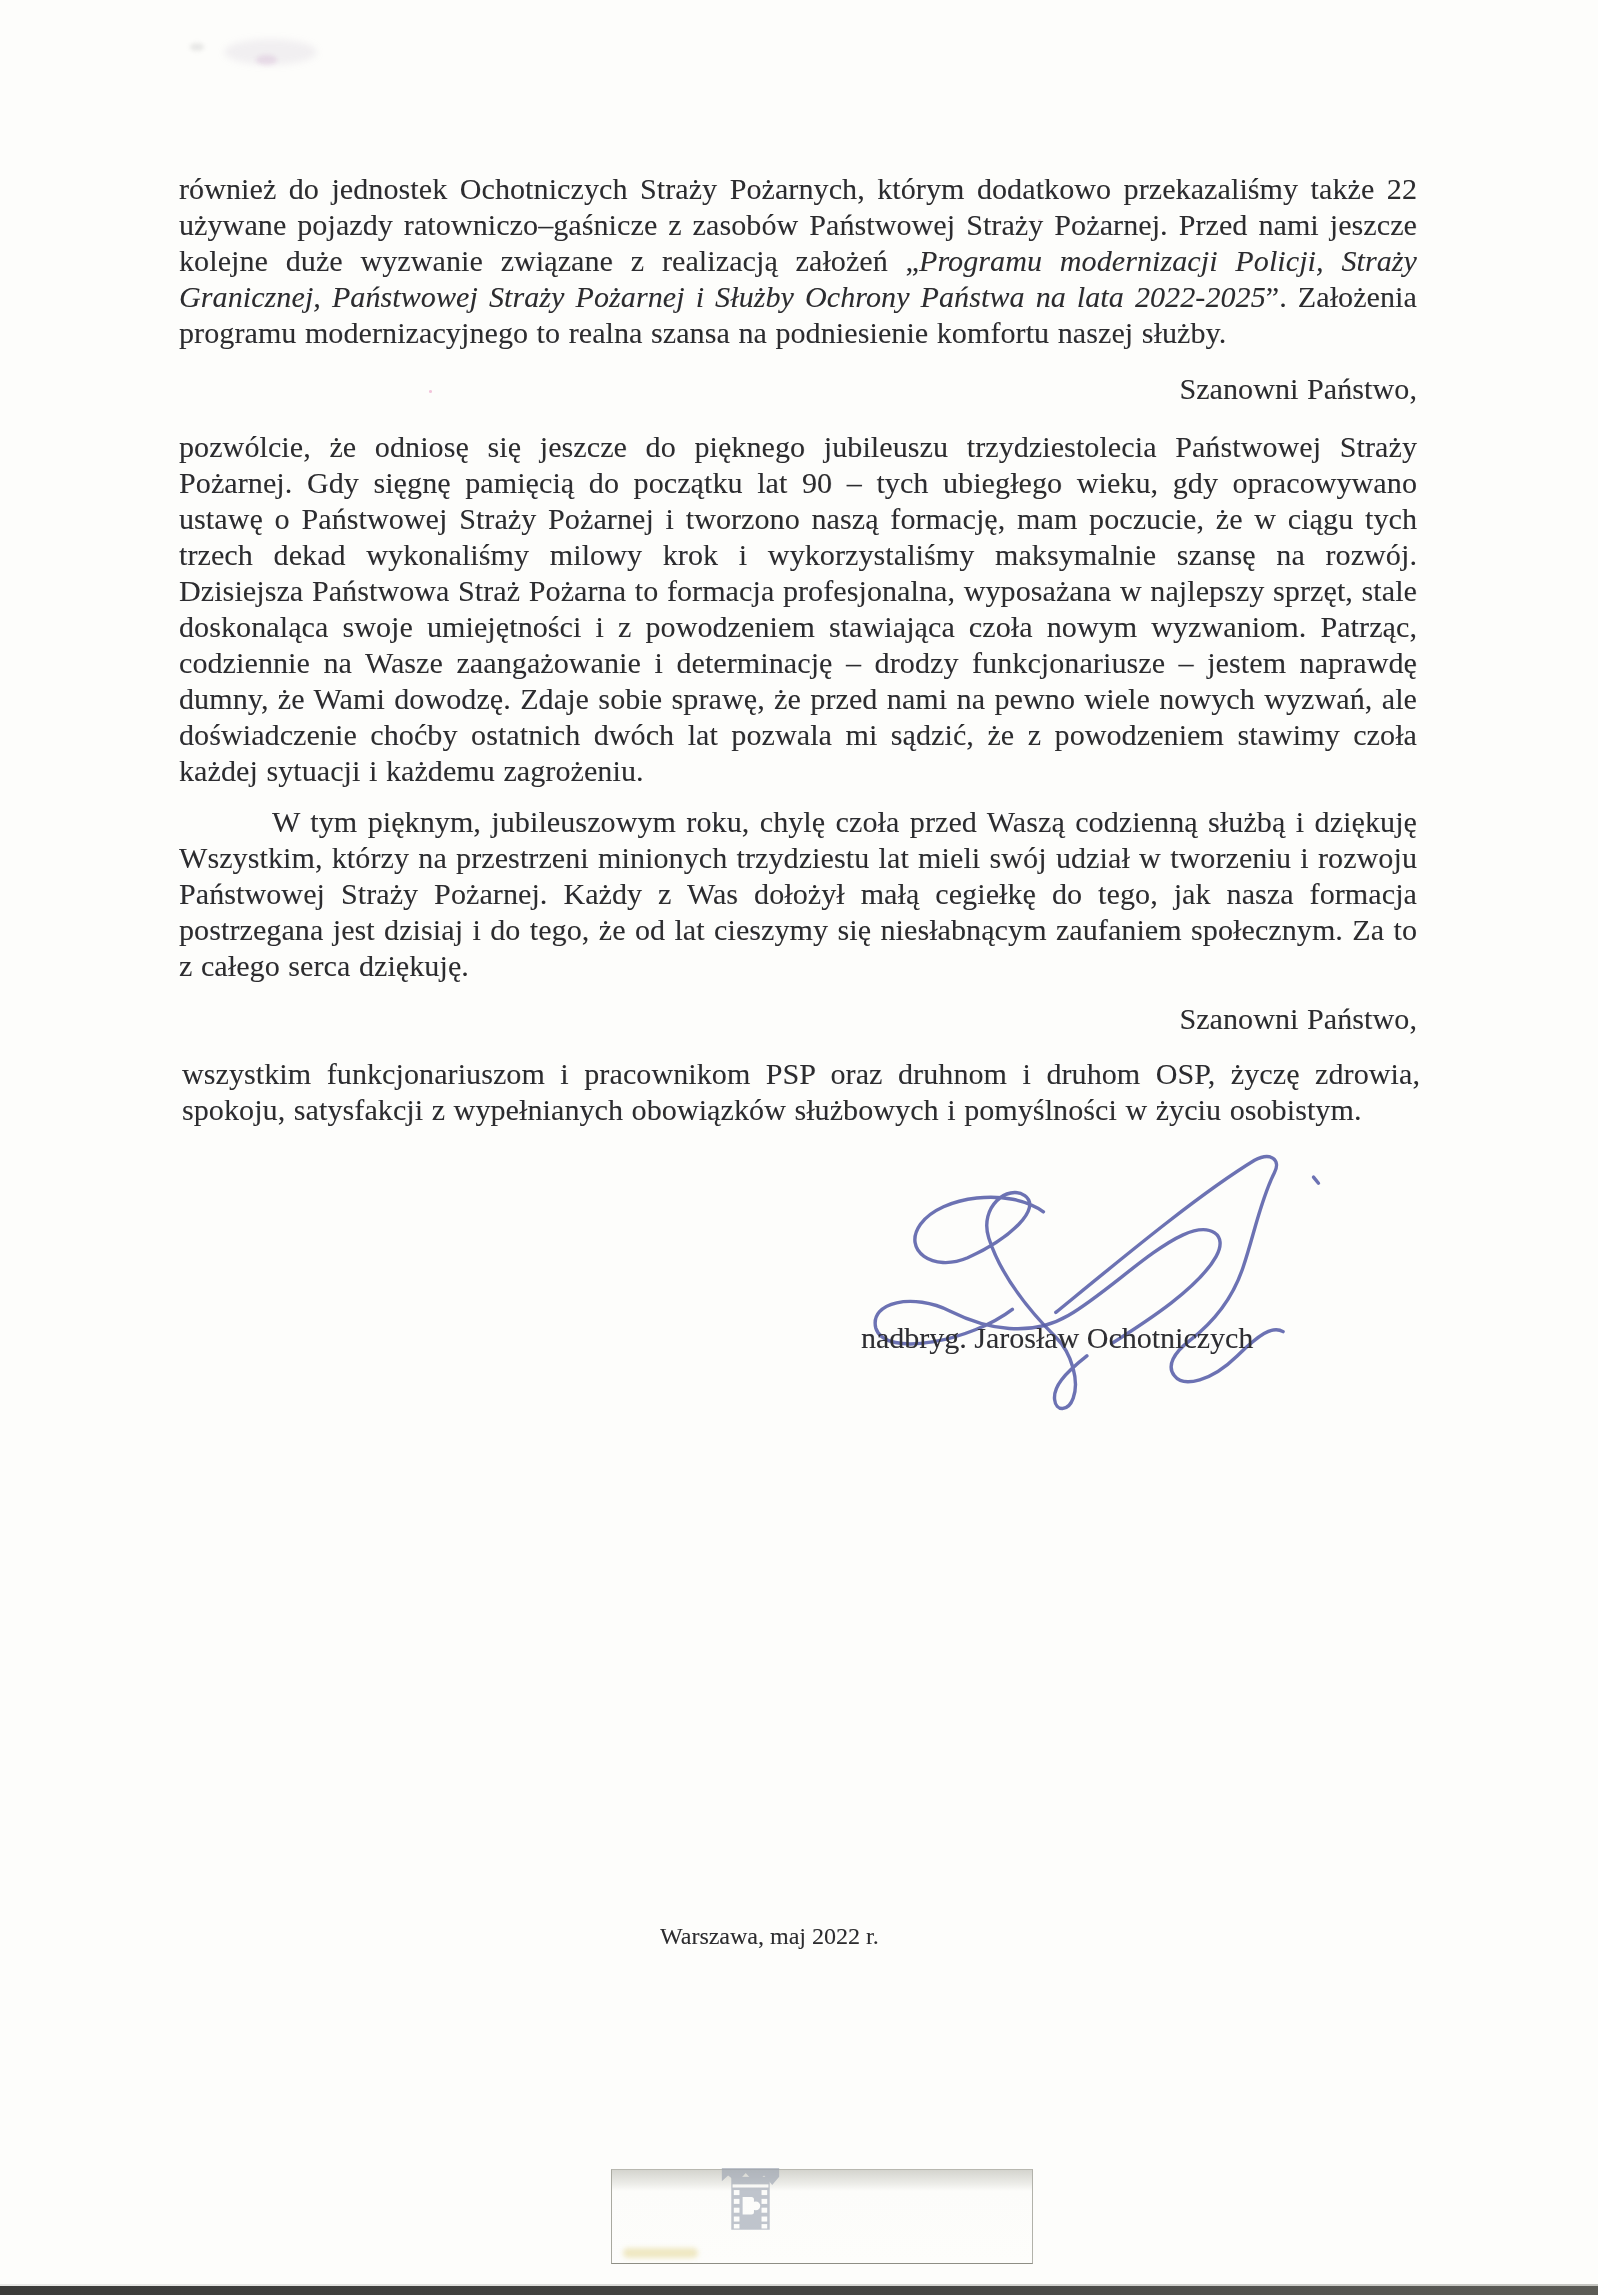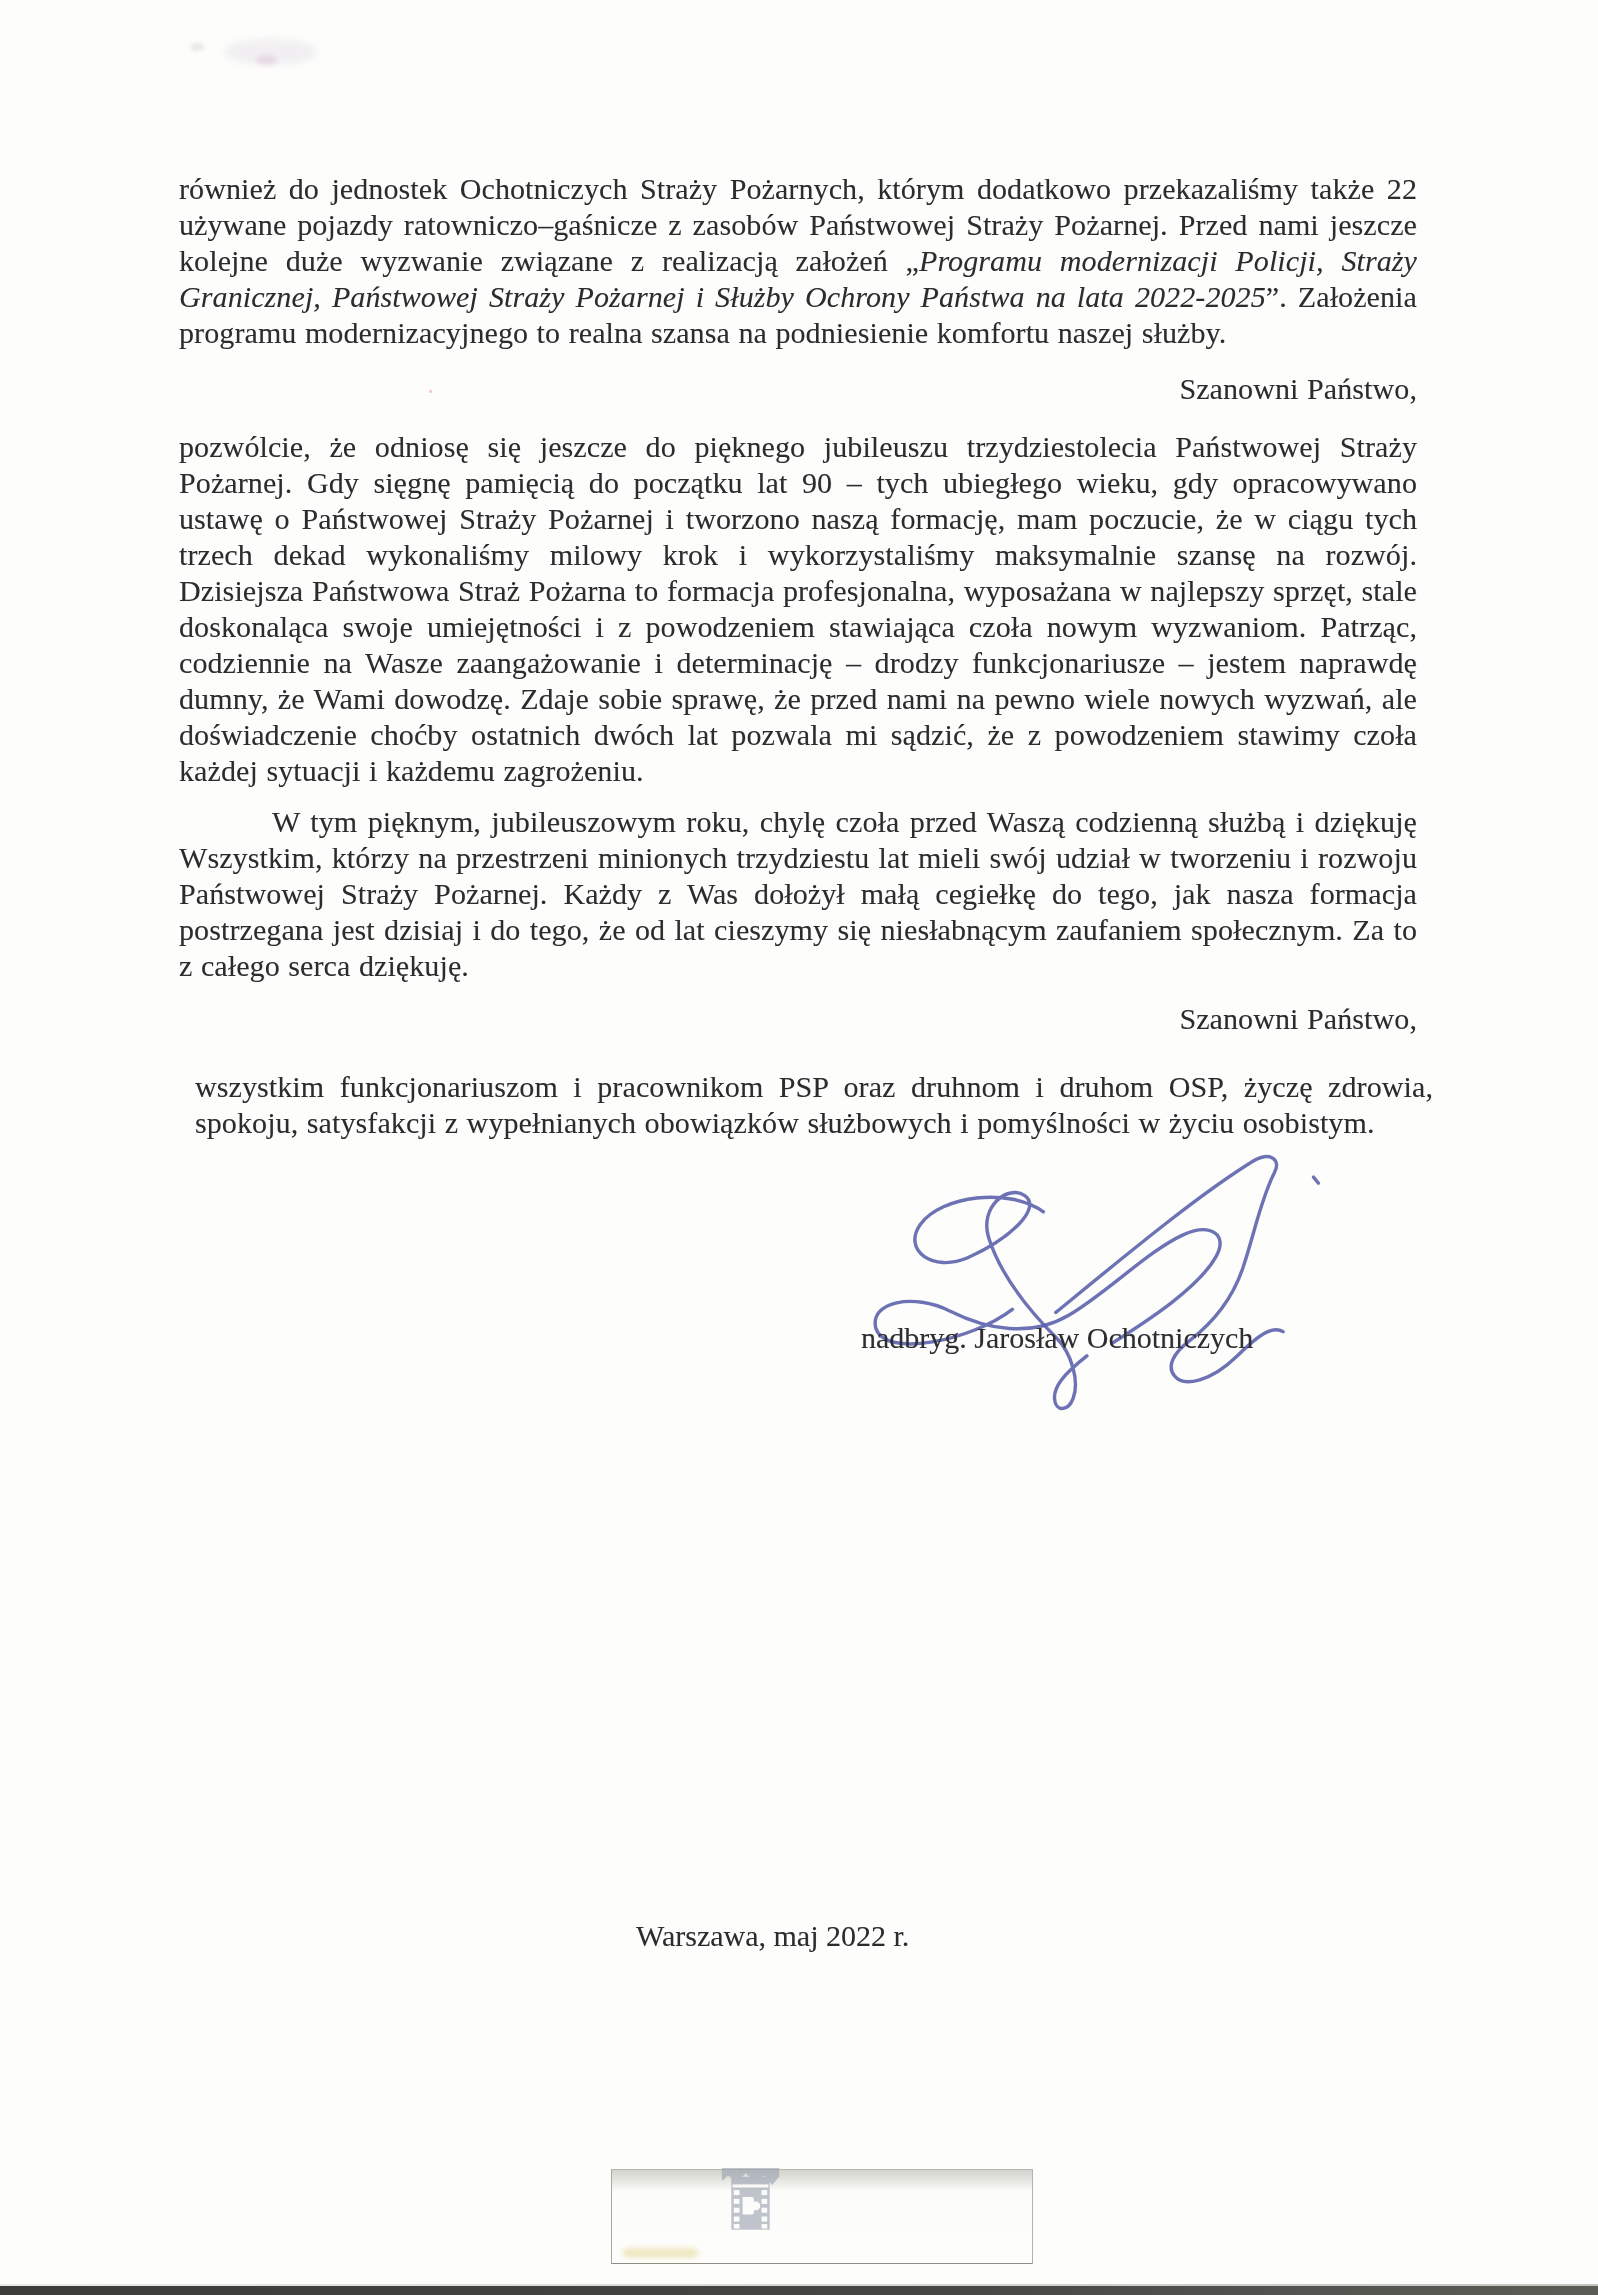--- a/index.html
+++ b/index.html
@@ -46,23 +46,23 @@
     left: 861px;
     top: 1320px;
     font-size: 30px;
     line-height: 36px;
     white-space: nowrap;
     color: #2e2e32;
     text-shadow: 0.3px 0.3px 0.5px rgba(40,40,45,0.25);
   }
   .dateline {
     position: absolute;
-    left: 636px;
+    left: 660px;
     top: 1918px;
-    font-size: 30px;
+    font-size: 24px;
     line-height: 36px;
     white-space: nowrap;
     color: #2c2c2f;
     text-shadow: 0.3px 0.3px 0.5px rgba(40,40,45,0.25);
   }
   
   .sticker-box {
     position: absolute;
     left: 611px;
     top: 2169px;
@@ -136,21 +136,21 @@
   <p class="tblock" style="top:171px; margin:0;"><span>również do jednostek Ochotniczych Straży Pożarnych, którym dodatkowo przekazaliśmy także 22 używane pojazdy ratowniczo–gaśnicze z zasobów Państwowej Straży Pożarnej. Przed nami jeszcze kolejne duże wyzwanie związane z realizacją założeń „</span><span class="italic-seg">Programu modernizacji Policji, Straży Granicznej, Państwowej Straży Pożarnej i Służby Ochrony Państwa na lata 2022-2025</span><span>”. Założenia programu modernizacyjnego to realna szansa na podniesienie komfortu naszej służby.</span></p>
 
   <p class="tblock salutation" style="top:371px; margin:0;">Szanowni Państwo,</p>
 
   <p class="tblock" style="top:429px; margin:0;">pozwólcie, że odniosę się jeszcze do pięknego jubileuszu trzydziestolecia Państwowej Straży Pożarnej. Gdy sięgnę pamięcią do początku lat 90 – tych ubiegłego wieku, gdy opracowywano ustawę o Państwowej Straży Pożarnej i tworzono naszą formację, mam poczucie, że w ciągu tych trzech dekad wykonaliśmy milowy krok i wykorzystaliśmy maksymalnie szansę na rozwój. Dzisiejsza Państwowa Straż Pożarna to formacja profesjonalna, wyposażana w najlepszy sprzęt, stale doskonaląca swoje umiejętności i z powodzeniem stawiająca czoła nowym wyzwaniom. Patrząc, codziennie na Wasze zaangażowanie i determinację – drodzy funkcjonariusze – jestem naprawdę dumny, że Wami dowodzę. Zdaje sobie sprawę, że przed nami na pewno wiele nowych wyzwań, ale doświadczenie choćby ostatnich dwóch lat pozwala mi sądzić, że z powodzeniem stawimy czoła każdej sytuacji i każdemu zagrożeniu.</p>
 
   <p class="tblock indented" style="top:804px; margin:0;">W tym pięknym, jubileuszowym roku, chylę czoła przed Waszą codzienną służbą i dziękuję Wszystkim, którzy na przestrzeni minionych trzydziestu lat mieli swój udział w tworzeniu i rozwoju Państwowej Straży Pożarnej. Każdy z Was dołożył małą cegiełkę do tego, jak nasza formacja postrzegana jest dzisiaj i do tego, że od lat cieszymy się niesłabnącym zaufaniem społecznym. Za to z całego serca dziękuję.</p>
 
   <p class="tblock salutation" style="top:1001px; margin:0;">Szanowni Państwo,</p>
 
-  <p class="tblock" style="top:1053px; margin:16px;">wszystkim funkcjonariuszom i pracownikom PSP oraz druhnom i druhom OSP, życzę zdrowia, spokoju, satysfakcji z wypełnianych obowiązków służbowych i pomyślności w życiu osobistym.</p>
+  <p class="tblock" style="top:1053px; margin:3px;">wszystkim funkcjonariuszom i pracownikom PSP oraz druhnom i druhom OSP, życzę zdrowia, spokoju, satysfakcji z wypełnianych obowiązków służbowych i pomyślności w życiu osobistym.</p>
 
   <svg class="signature-svg" viewBox="0 0 900 430">
     <g fill="none" stroke-linecap="round" stroke-linejoin="round" stroke="#585fa8" stroke-opacity="0.88" stroke-width="5.5">
 
       <path d="M 370 260 C 480 170 600 70 690 15 C 716 1 733 14 722 35
                C 700 78 690 132 672 186 C 657 232 630 271 586 305
                C 560 325 548 346 561 362 C 576 382 621 370 662 330
                C 696 297 719 280 736 291" stroke="#585fa8"></path>
 
       <path d="M 350 98 C 295 58 185 72 152 118 C 122 160 172 196 228 172

